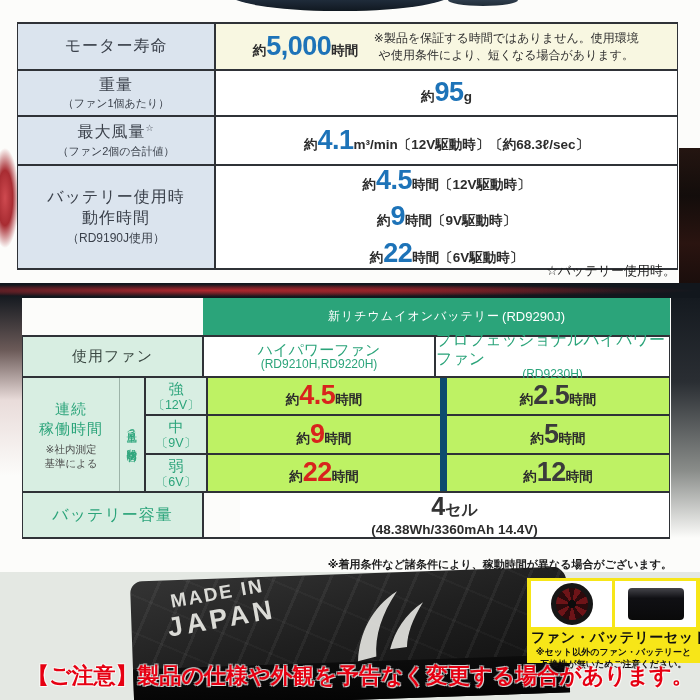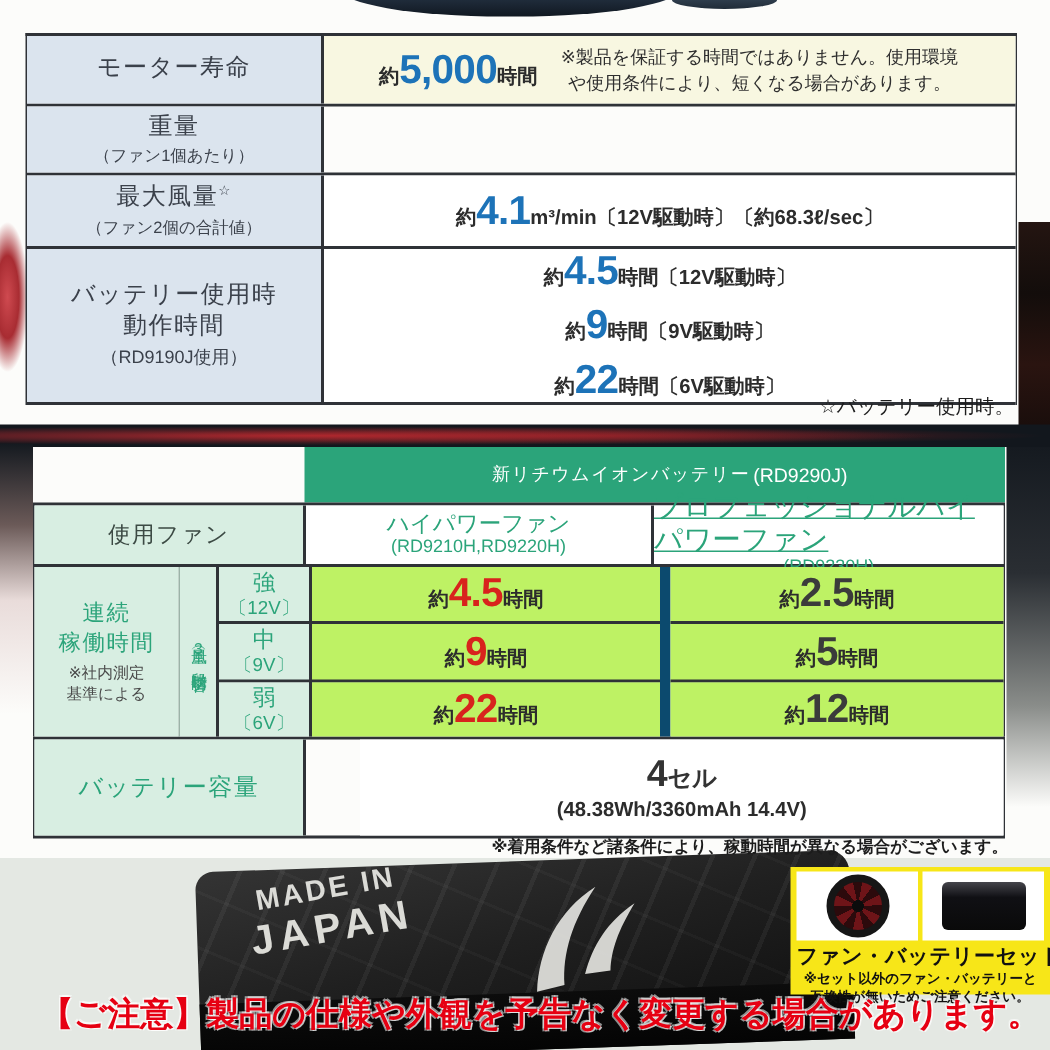--- a/index.html
+++ b/index.html
@@ -51,41 +51,41 @@
   .t2banner .bt{font-size:12px;letter-spacing:1px;margin-left:20px;}
   .t2banner .btc{font-size:13px;}
   .t2fan{display:flex;height:43px;border:2px solid #2f3237;border-width:2px 1px;box-sizing:border-box;}
   .gcell{background:#d8eee2;display:flex;flex-direction:column;justify-content:center;align-items:center;box-sizing:border-box;}
   .t2fan .c1{width:181px;min-width:181px;border-right:2px solid #2f3237;}
   .t2fan .c1 span{font-size:15px;color:#3c4a44;letter-spacing:1px;}
   .wcell{background:#fff;display:flex;flex-direction:column;justify-content:center;align-items:center;box-sizing:border-box;}
   .t2fan .ca{width:232px;min-width:232px;border-right:2px solid #2f3237;}
   .t2fan .cb{flex:1;}
   .fname{color:#2ba47a;font-size:15px;line-height:1.15;}
-  .fname.long{font-size:19px;text-decoration:underline;}
+  .fname.long{font-size:16px;}
   .fcode{color:#2ba47a;font-size:12px;line-height:1.15;}
 
   .t2dur{display:flex;border:0 solid #2f3237;border-left-width:1px;border-right-width:1px;box-sizing:border-box;}
   .dleft{width:96px;min-width:96px;}
   .dleft .dmain{font-size:15px;color:#2ba47a;line-height:1.35;text-align:center;letter-spacing:1px;}
   .dleft .dnote{font-size:10.5px;color:#4a4a4a;line-height:1.35;text-align:center;margin-top:3px;}
   .dvert{width:25px;min-width:25px;border-left:1px solid rgba(47,70,60,.35);}
   .vtext{writing-mode:vertical-rl;text-orientation:upright;font-size:10.5px;color:#2ba47a;letter-spacing:1px;line-height:1;}
   .dlevels{width:60px;min-width:60px;border-left:2px solid #2f3237;display:flex;flex-direction:column;}
   .dcol{display:flex;flex-direction:column;}
   .dvalsA{width:232px;min-width:232px;border-left:2px solid #2f3237;}
   .dvalsB{flex:1;border-left:7px solid #0c4a6e;}
   .dcell{display:flex;flex-direction:column;justify-content:center;align-items:center;box-sizing:border-box;background:#bef264;}
   .dcell.green{background:#d8eee2;}
   .h38{height:38px;} .h39{height:39px;} .h36{height:36px;}
   .bb{border-bottom:2px solid #2f3237;}
   .lv{font-size:15px;color:#2ba47a;line-height:1.2;}
   .volt{font-size:12.5px;color:#2ba47a;line-height:1.2;}
 
-  .t2cap{display:flex;height:68px;border:2px solid #2f3237;border-width:2px 1px;box-sizing:border-box;gap:36px;}
+  .t2cap{display:flex;height:48px;border:2px solid #2f3237;border-width:2px 1px;box-sizing:border-box;gap:36px;}
   .t2cap .c1{width:181px;min-width:181px;border-right:2px solid #2f3237;}
   .t2cap .c1 span{font-size:16px;color:#2ba47a;letter-spacing:1px;}
   .capval{flex:1;}
   .capline{line-height:1.1;}
   .capnum{font-size:25px;color:#333;font-weight:600;}
   .capunit{font-size:16px;color:#333;font-weight:600;}
   .capdetail{font-size:13.5px;color:#2c2c2c;font-weight:600;margin-top:1px;}
   .t2foot{position:absolute;left:22px;top:557px;width:650px;text-align:right;font-size:11px;font-weight:600;color:#1c1c1c;z-index:2;}
 
   
@@ -145,20 +145,25 @@
         </div>
         <div class="note1">※製品を保証する時間ではありません。使用環境や使用条件により、短くなる場合があります。</div>
       </div>
     </div>
 
     <div class="t1row" style="height:46px">
       <div class="t1label">
         <div class="main">重量</div>
         <div class="sub">（ファン1個あたり）</div>
       </div>
+      <div class="t1value">
+        <div class="numline">
+          <span class="sm">約</span><span class="num">95</span><span class="sm">g</span>
+        </div>
+      </div>
     </div>
 
     <div class="t1row" style="height:49px">
       <div class="t1label">
         <div class="main"><span>最大風量</span><sup>☆</sup></div>
         <div class="sub">（ファン2個の合計値）</div>
       </div>
       <div class="t1value">
         <div class="numline">
           <span class="sm">約</span><span class="num">4.1</span><span class="sm">m³/min〔12V駆動時〕〔約68.3ℓ/sec〕</span>

